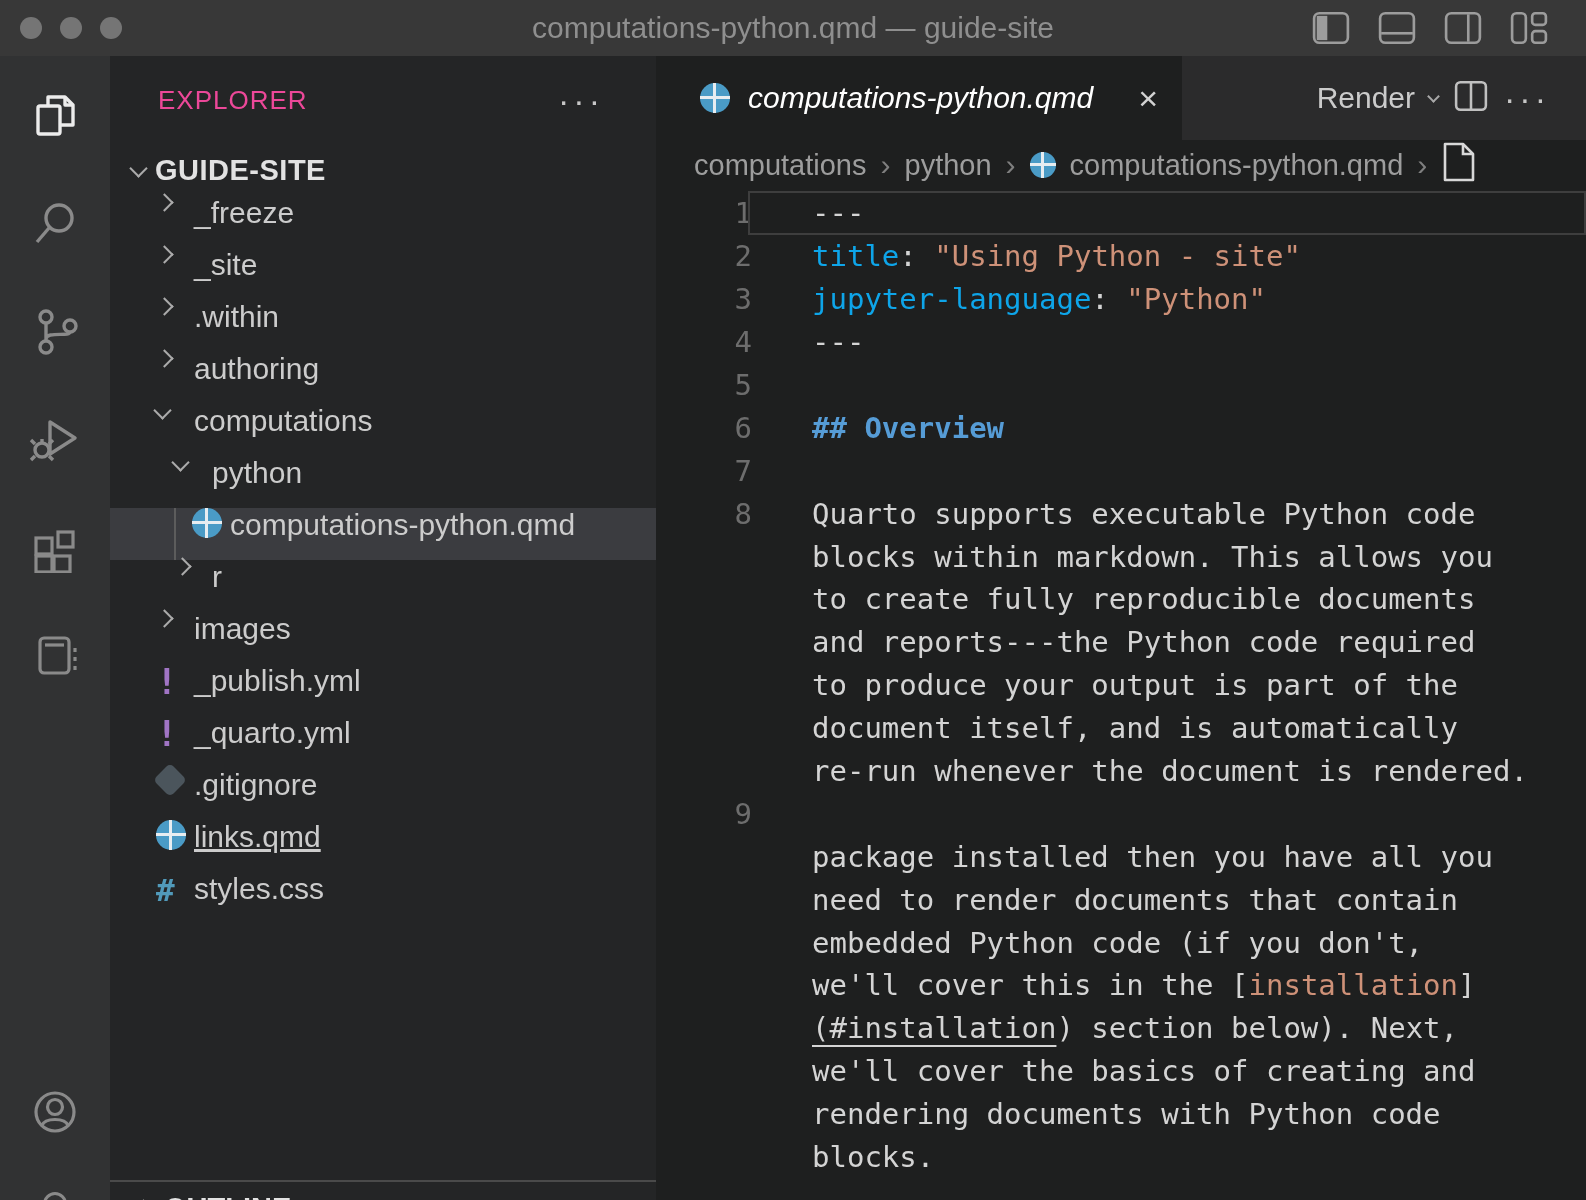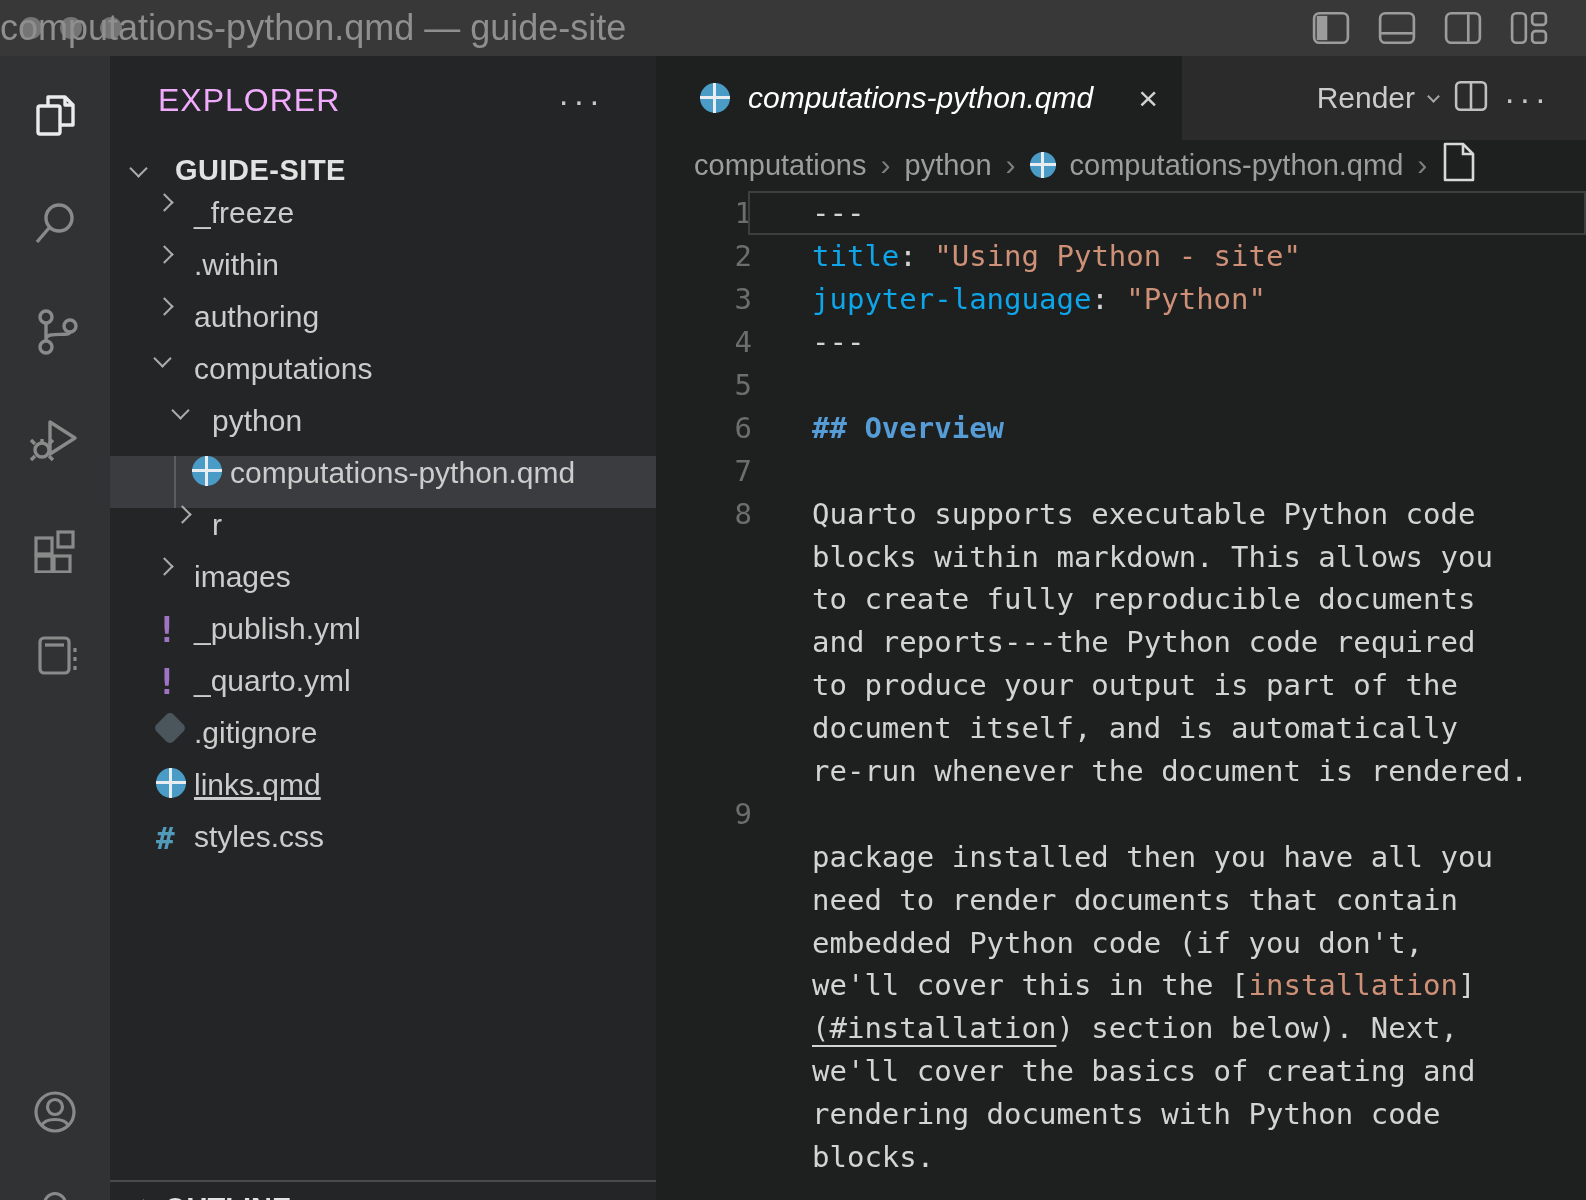--- a/index.html
+++ b/index.html
@@ -3,41 +3,41 @@
 <meta charset="utf-8">
 <style>
   * { margin:0; padding:0; box-sizing:border-box; }
   html,body { width:1586px; height:1200px; overflow:hidden; background:#1e1f1f;
               font-family:"Liberation Sans", sans-serif; }
 
   
   .titlebar { position:relative; height:56px; background:#383838; display:flex; align-items:center; }
   .lights { display:flex; gap:18px; margin-left:20px; }
   .light { width:22px; height:22px; border-radius:50%; background:#757575; }
-  .win-title { position:absolute; left:0; right:0; font-size:36px; color:#8f8f8f; }
+  .win-title { position:absolute; left:0; right:0; text-align:center; font-size:30px; color:#8f8f8f; }
   .tb-icons { position:absolute; right:38px; top:0; height:56px; display:flex; align-items:center; gap:28px; }
   .tb-icons svg { display:block; }
 
   
   .main { display:flex; height:1144px; }
 
   
   .activitybar { position:relative; width:110px; background:#313233; flex:none; }
   .ab-item { width:110px; height:52px; display:flex; justify-content:center; margin-top:56px; }
   .ab-item:first-child { margin-top:33px; }
   .ab-bottom { position:absolute; left:0; top:1030px; width:110px; display:flex; justify-content:center; }
   .gear-sliver { position:absolute; left:43px; bottom:-16px; width:24px; height:24px;
                  border:3px solid #8a8a8a; border-radius:50%; }
 
   
   .sidebar { position:relative; width:546px; background:#242526; flex:none; overflow:hidden; }
   .sb-header { height:88px; display:flex; align-items:center; }
-  .sb-title { margin-left:48px; font-size:32px; letter-spacing:1px; color:#f0abfc; }
+  .sb-title { margin-left:48px; font-size:26px; letter-spacing:1px; color:#ec4899; }
   .sb-more { margin-left:auto; margin-right:52px; font-size:34px; color:#c7c7c7; letter-spacing:4px; cursor:default; }
-  .section-row { height:52px; display:flex; align-items:center; padding-left:22px;gap:20px; }
+  .section-row { height:52px; display:flex; align-items:center; padding-left:22px; }
   .section-label { margin-left:10px; font-size:29px; font-weight:bold; color:#e2e2e2; letter-spacing:0.5px; }
   .tree-row { position:relative; height:52px; display:flex; align-items:flex-start; color:#cccccc; font-size:30px; }
   .tree-row.selected { background:#3b3c40; }
   .tree-row.selected .guide { position:absolute; left:64px; top:0; bottom:0; width:2px; background:#5c5c5c; }
   .icon-slot { width:38px; display:flex; align-items:center; justify-content:flex-start; flex:none; }
   .tree-label { white-space:nowrap; }
 
   .chv { display:inline-block; width:13px; height:13px;
          border-right:2.6px solid #ababab; border-bottom:2.6px solid #ababab; flex:none; }
   .chv.right { transform:rotate(-45deg); margin-left:2px; }
@@ -198,20 +198,26 @@
     <div class="section-row">
       <span class="chv down"></span>
       <span class="section-label">GUIDE-SITE</span>
     </div>
     <div id="file-tree">
         <div class="tree-row" style="padding-left: 46px;">
           <span class="icon-slot">
             <span class="chv right"></span>
           </span>
           <span class="tree-label">_freeze</span>
+        </div>
+        <div class="tree-row" style="padding-left: 46px;">
+          <span class="icon-slot">
+            <span class="chv right"></span>
+          </span>
+          <span class="tree-label">_site</span>
         </div>
         <div class="tree-row" style="padding-left: 46px;">
           <span class="icon-slot">
             <span class="chv right"></span>
           </span>
           <span class="tree-label">.within</span>
         </div>
         <div class="tree-row" style="padding-left: 46px;">
           <span class="icon-slot">
             <span class="chv right"></span>

